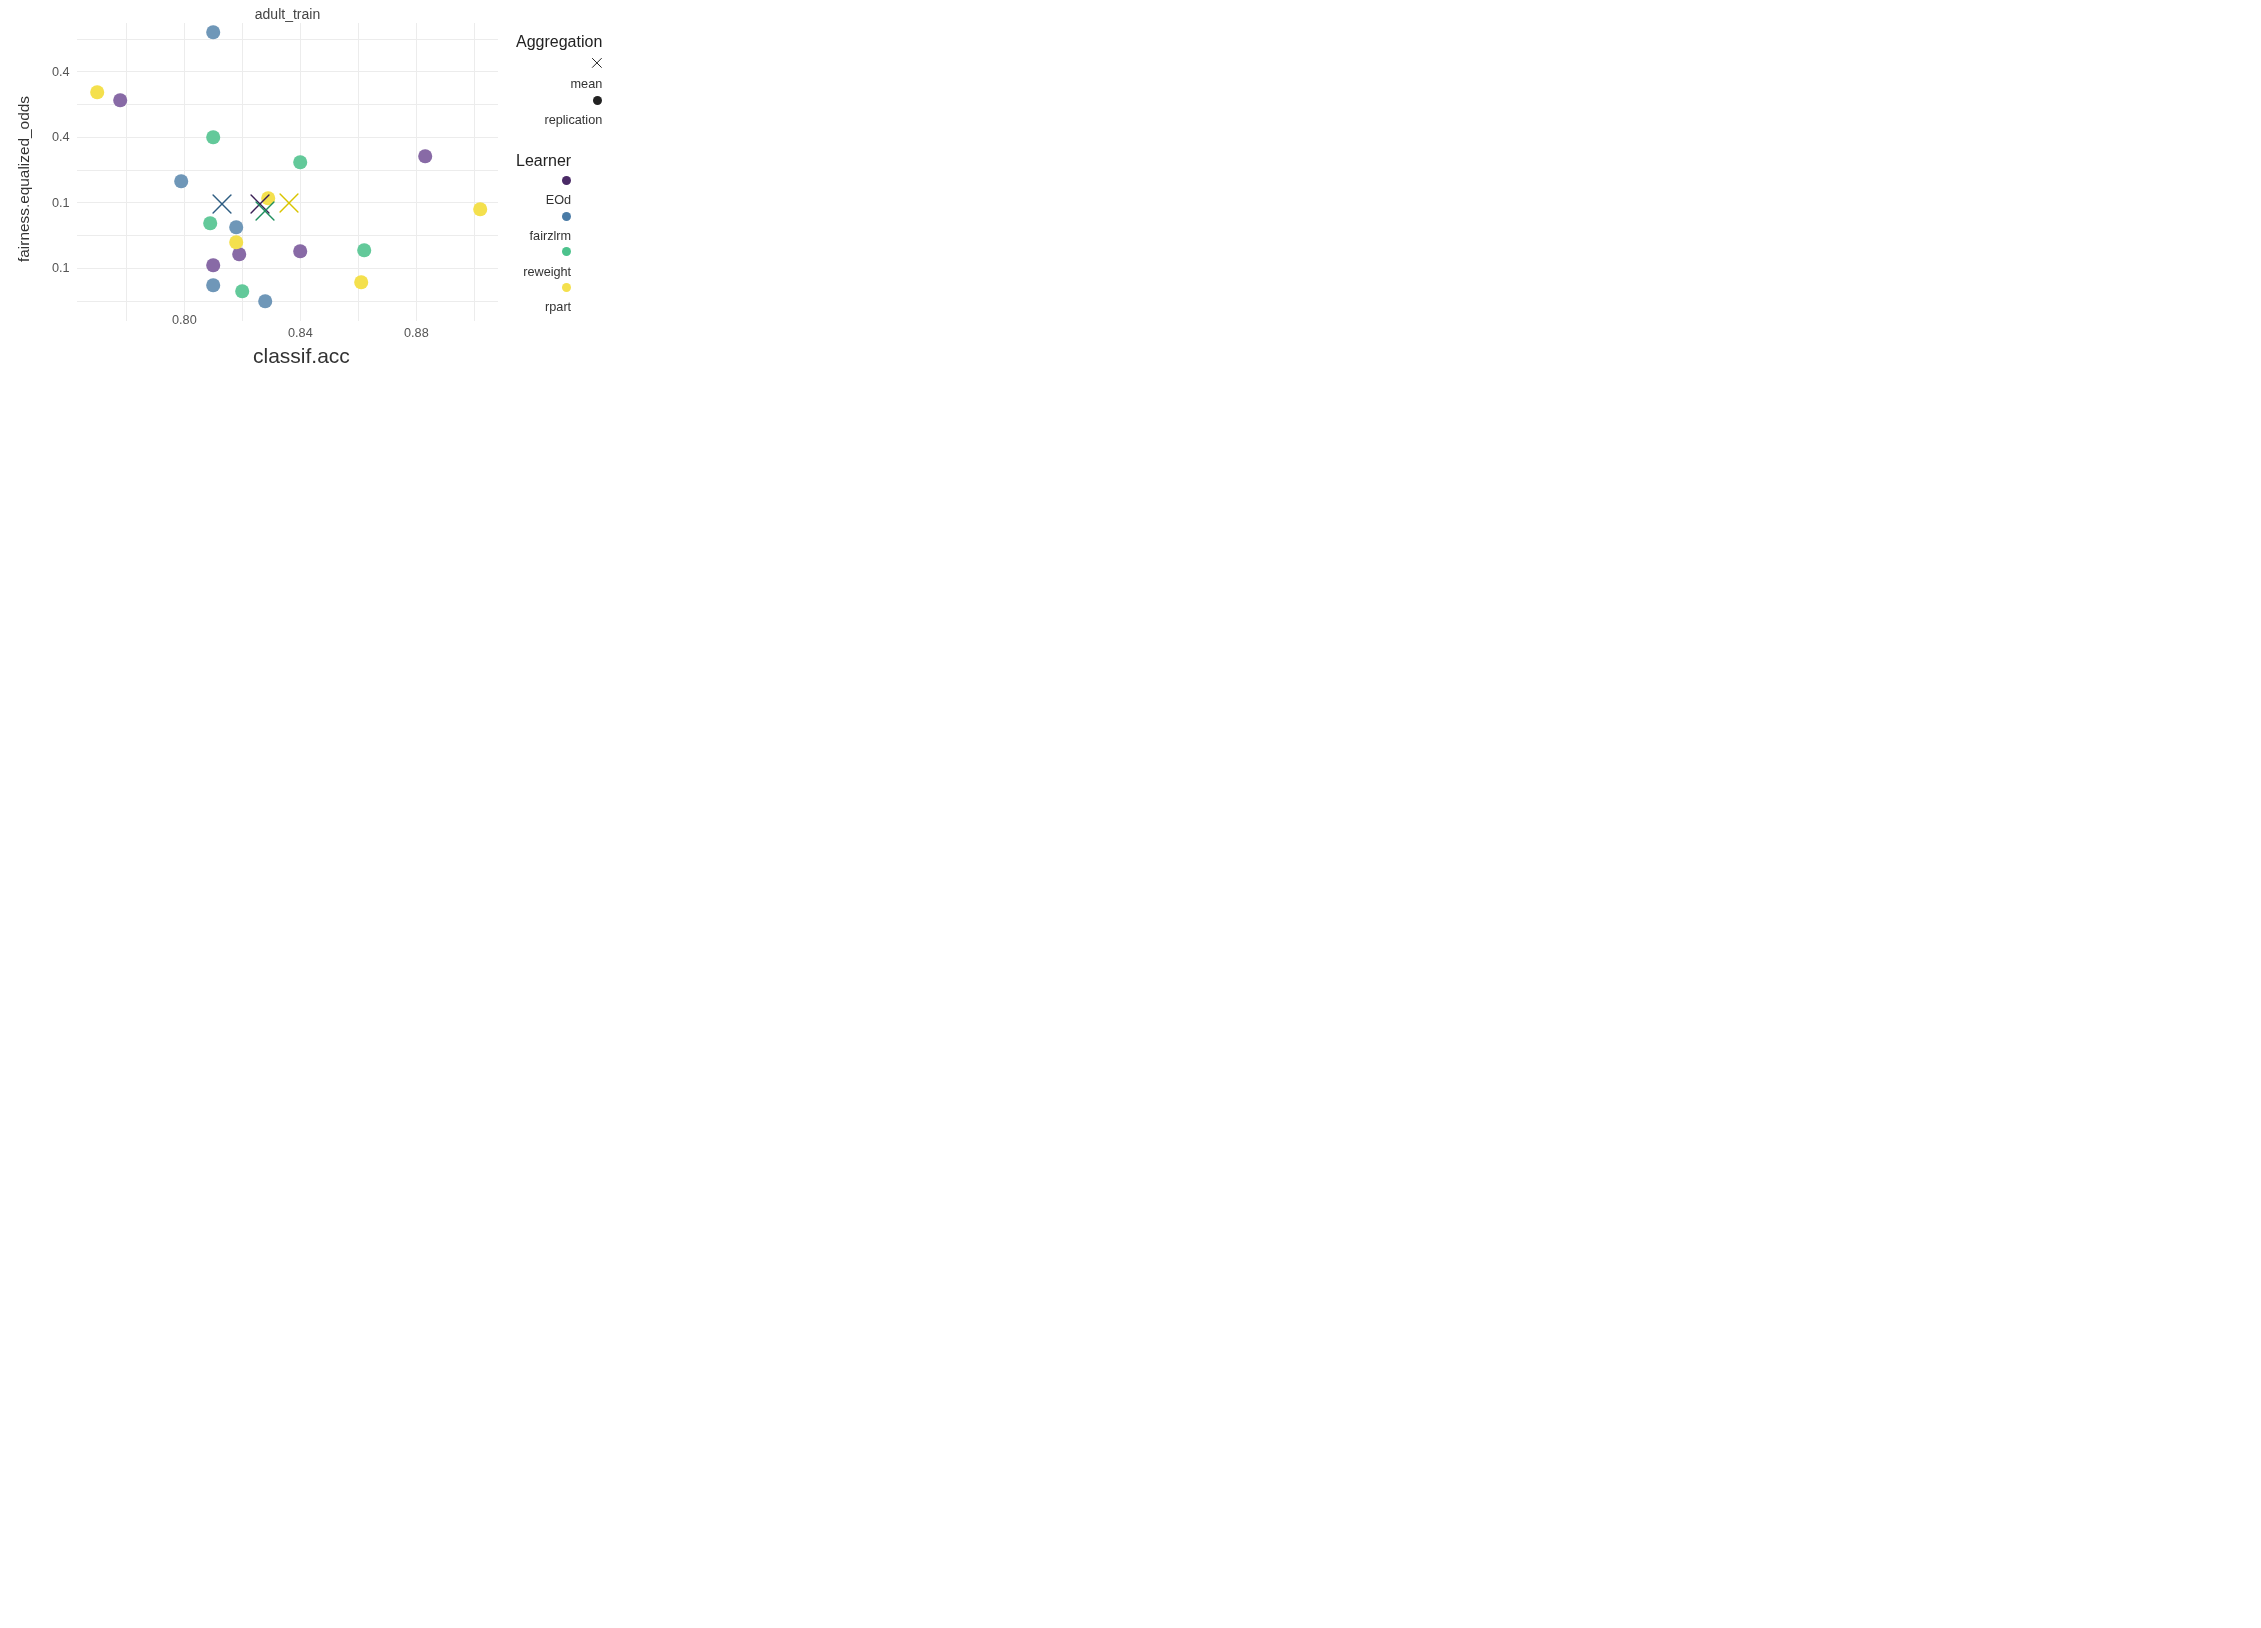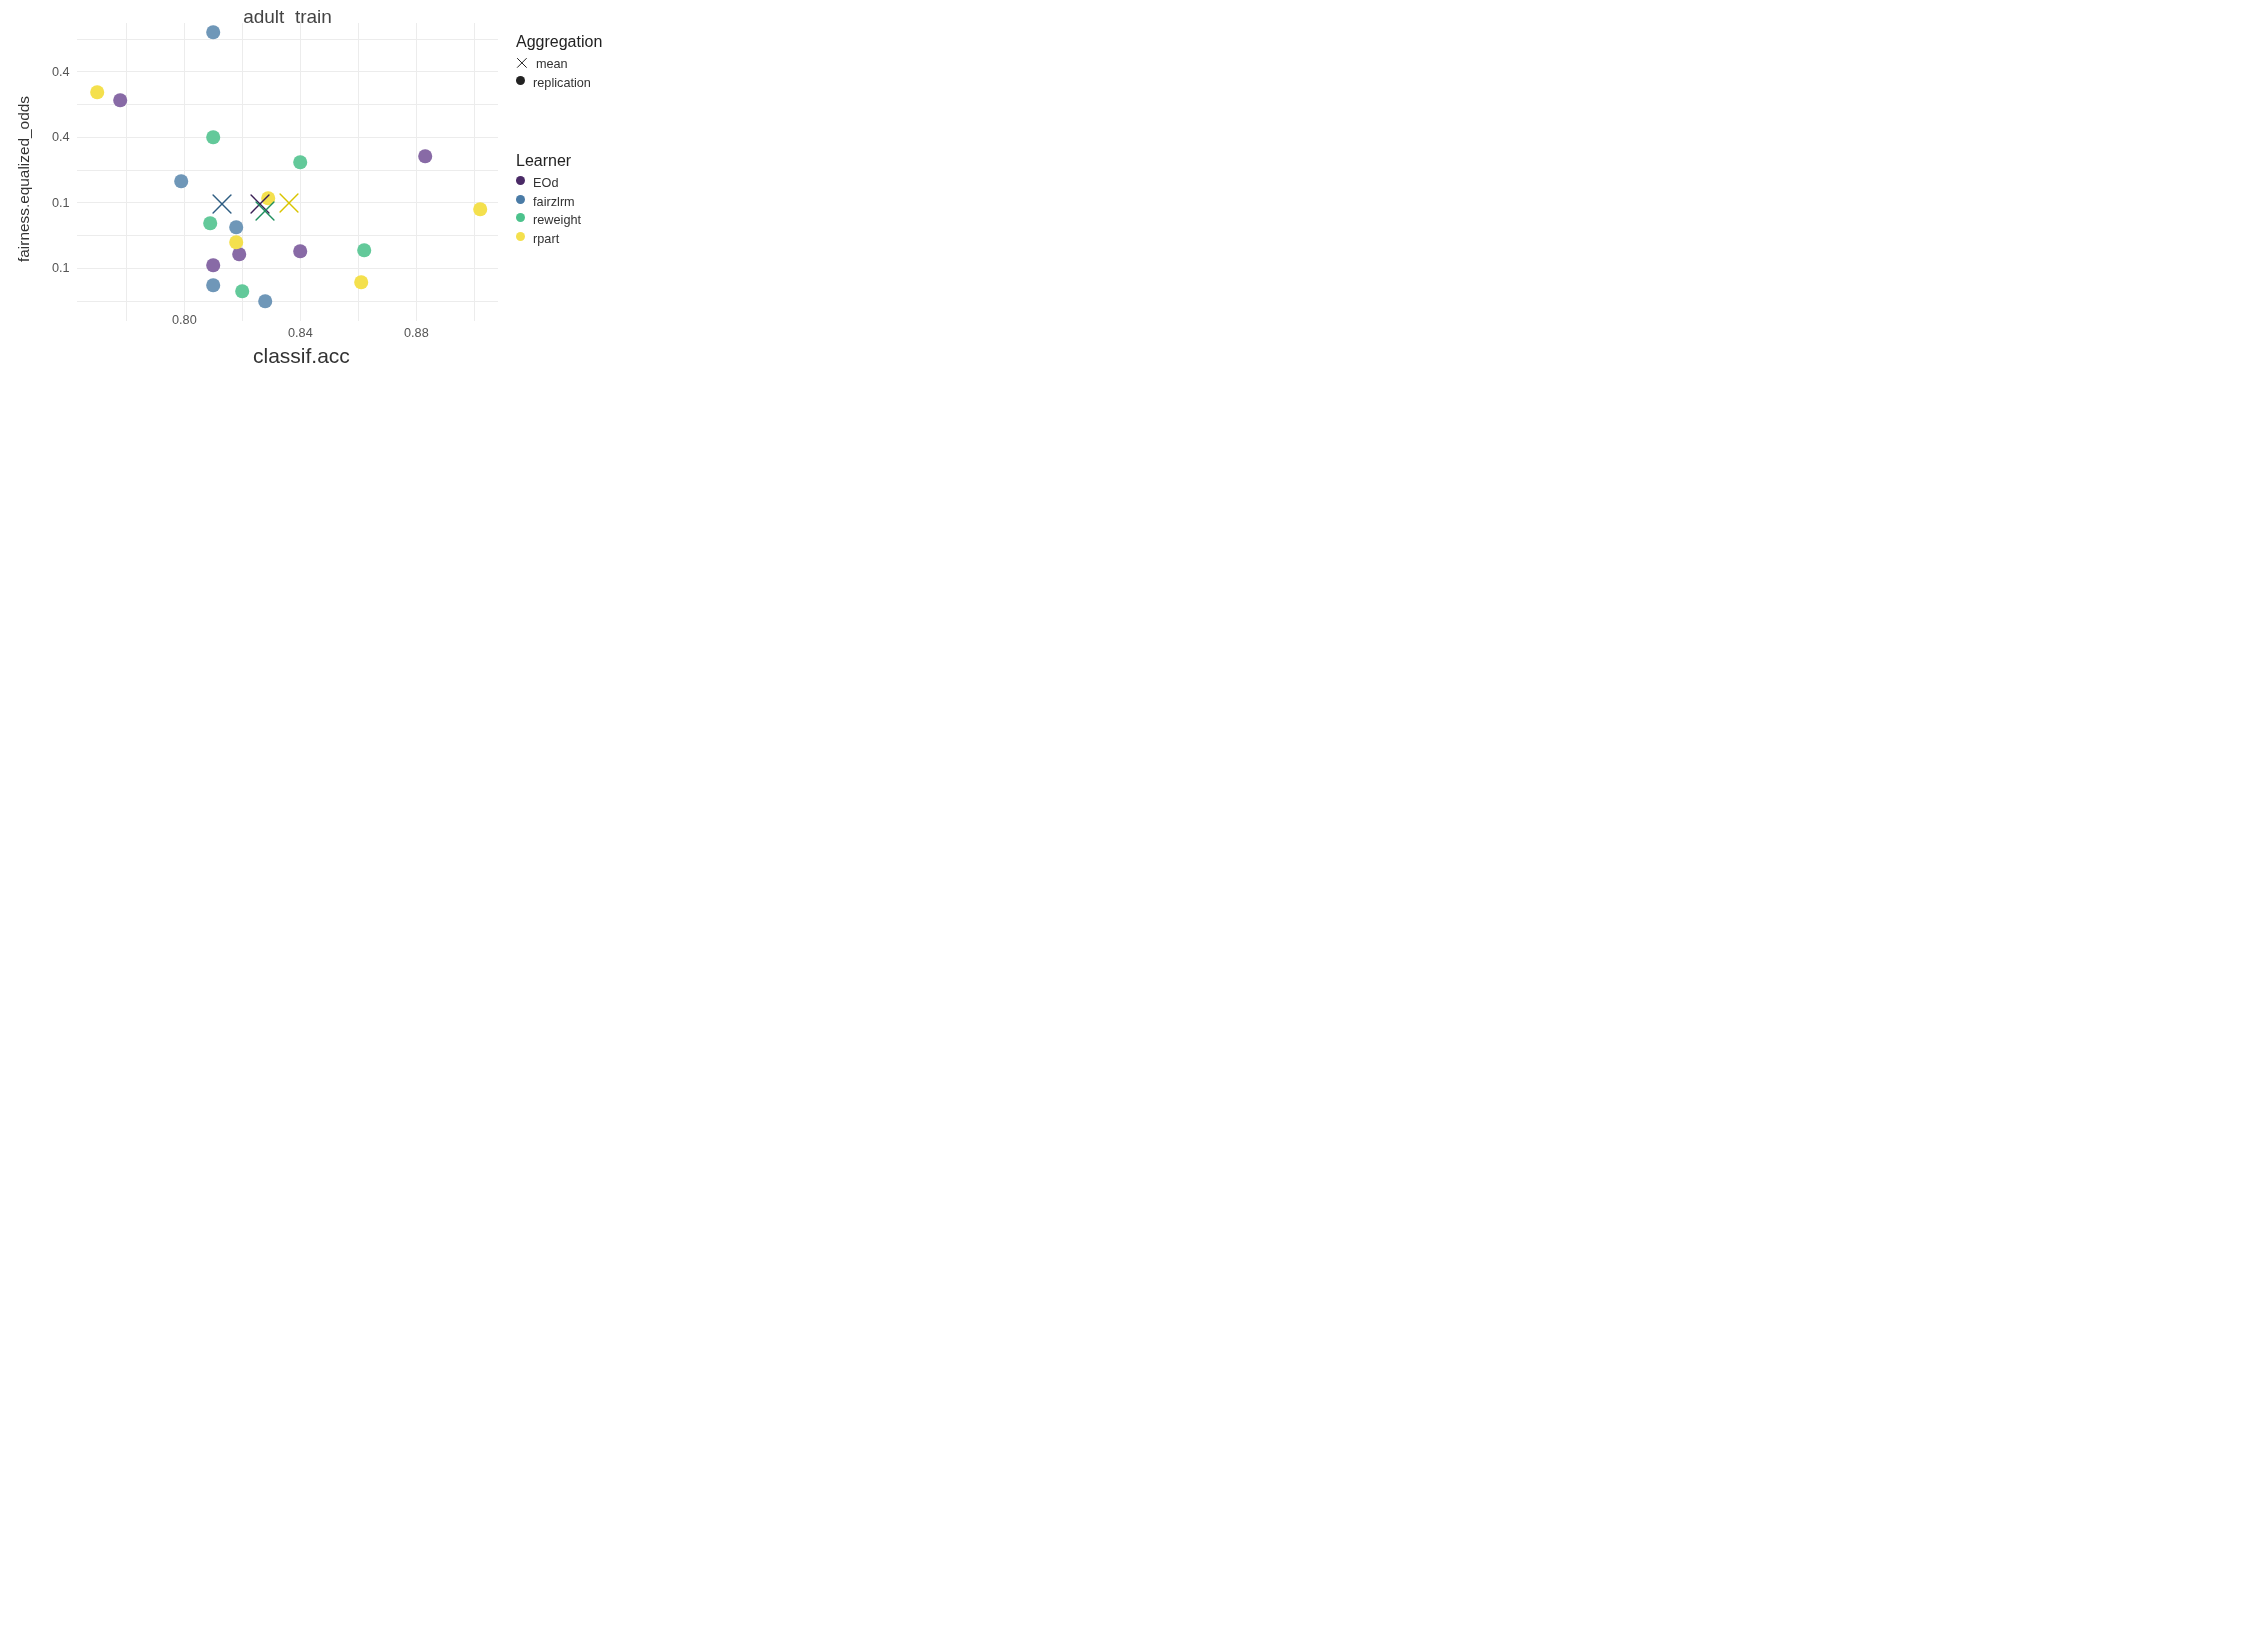--- a/index.html
+++ b/index.html
@@ -13,21 +13,21 @@
     position: relative;
     width: 669px;
     height: 369px;
   }
   .title {
     position: absolute;
     top: 6px;
     left: 0;
     width: 434px; 
     text-align: center;
-    font-size: 19px;
+    font-size: 14px;
     color: #444;
   }
   .panel-bg {
     position: absolute;
     background: #fff;
   }
   .grid-v, .grid-h {
     position: absolute;
     background: #ececec;
   }
@@ -59,25 +59,26 @@
     pointer-events: none;
   }
   .legend {
     position: absolute;
     font-size: 13.6px;
     color: #222;
   }
   .legend .lg-title { font-size: 16px; margin-bottom: 6.3px; }
   .legend .lg-row {
     display: flex;
-    align-items: flex-start;
+    align-items: flex-end;
     gap: 8.1px;
     margin: 4.5px 0;
     font-size: 12.7px;
     color: #333;
+    flex-direction: column;
   }
   .sw-dot {
     width: 9px; height: 9px; border-radius: 50%;
   }
   .sw-cross {
     width: 11.8px; height: 11.8px;
   }
 </style>
 </head>
 <body>

